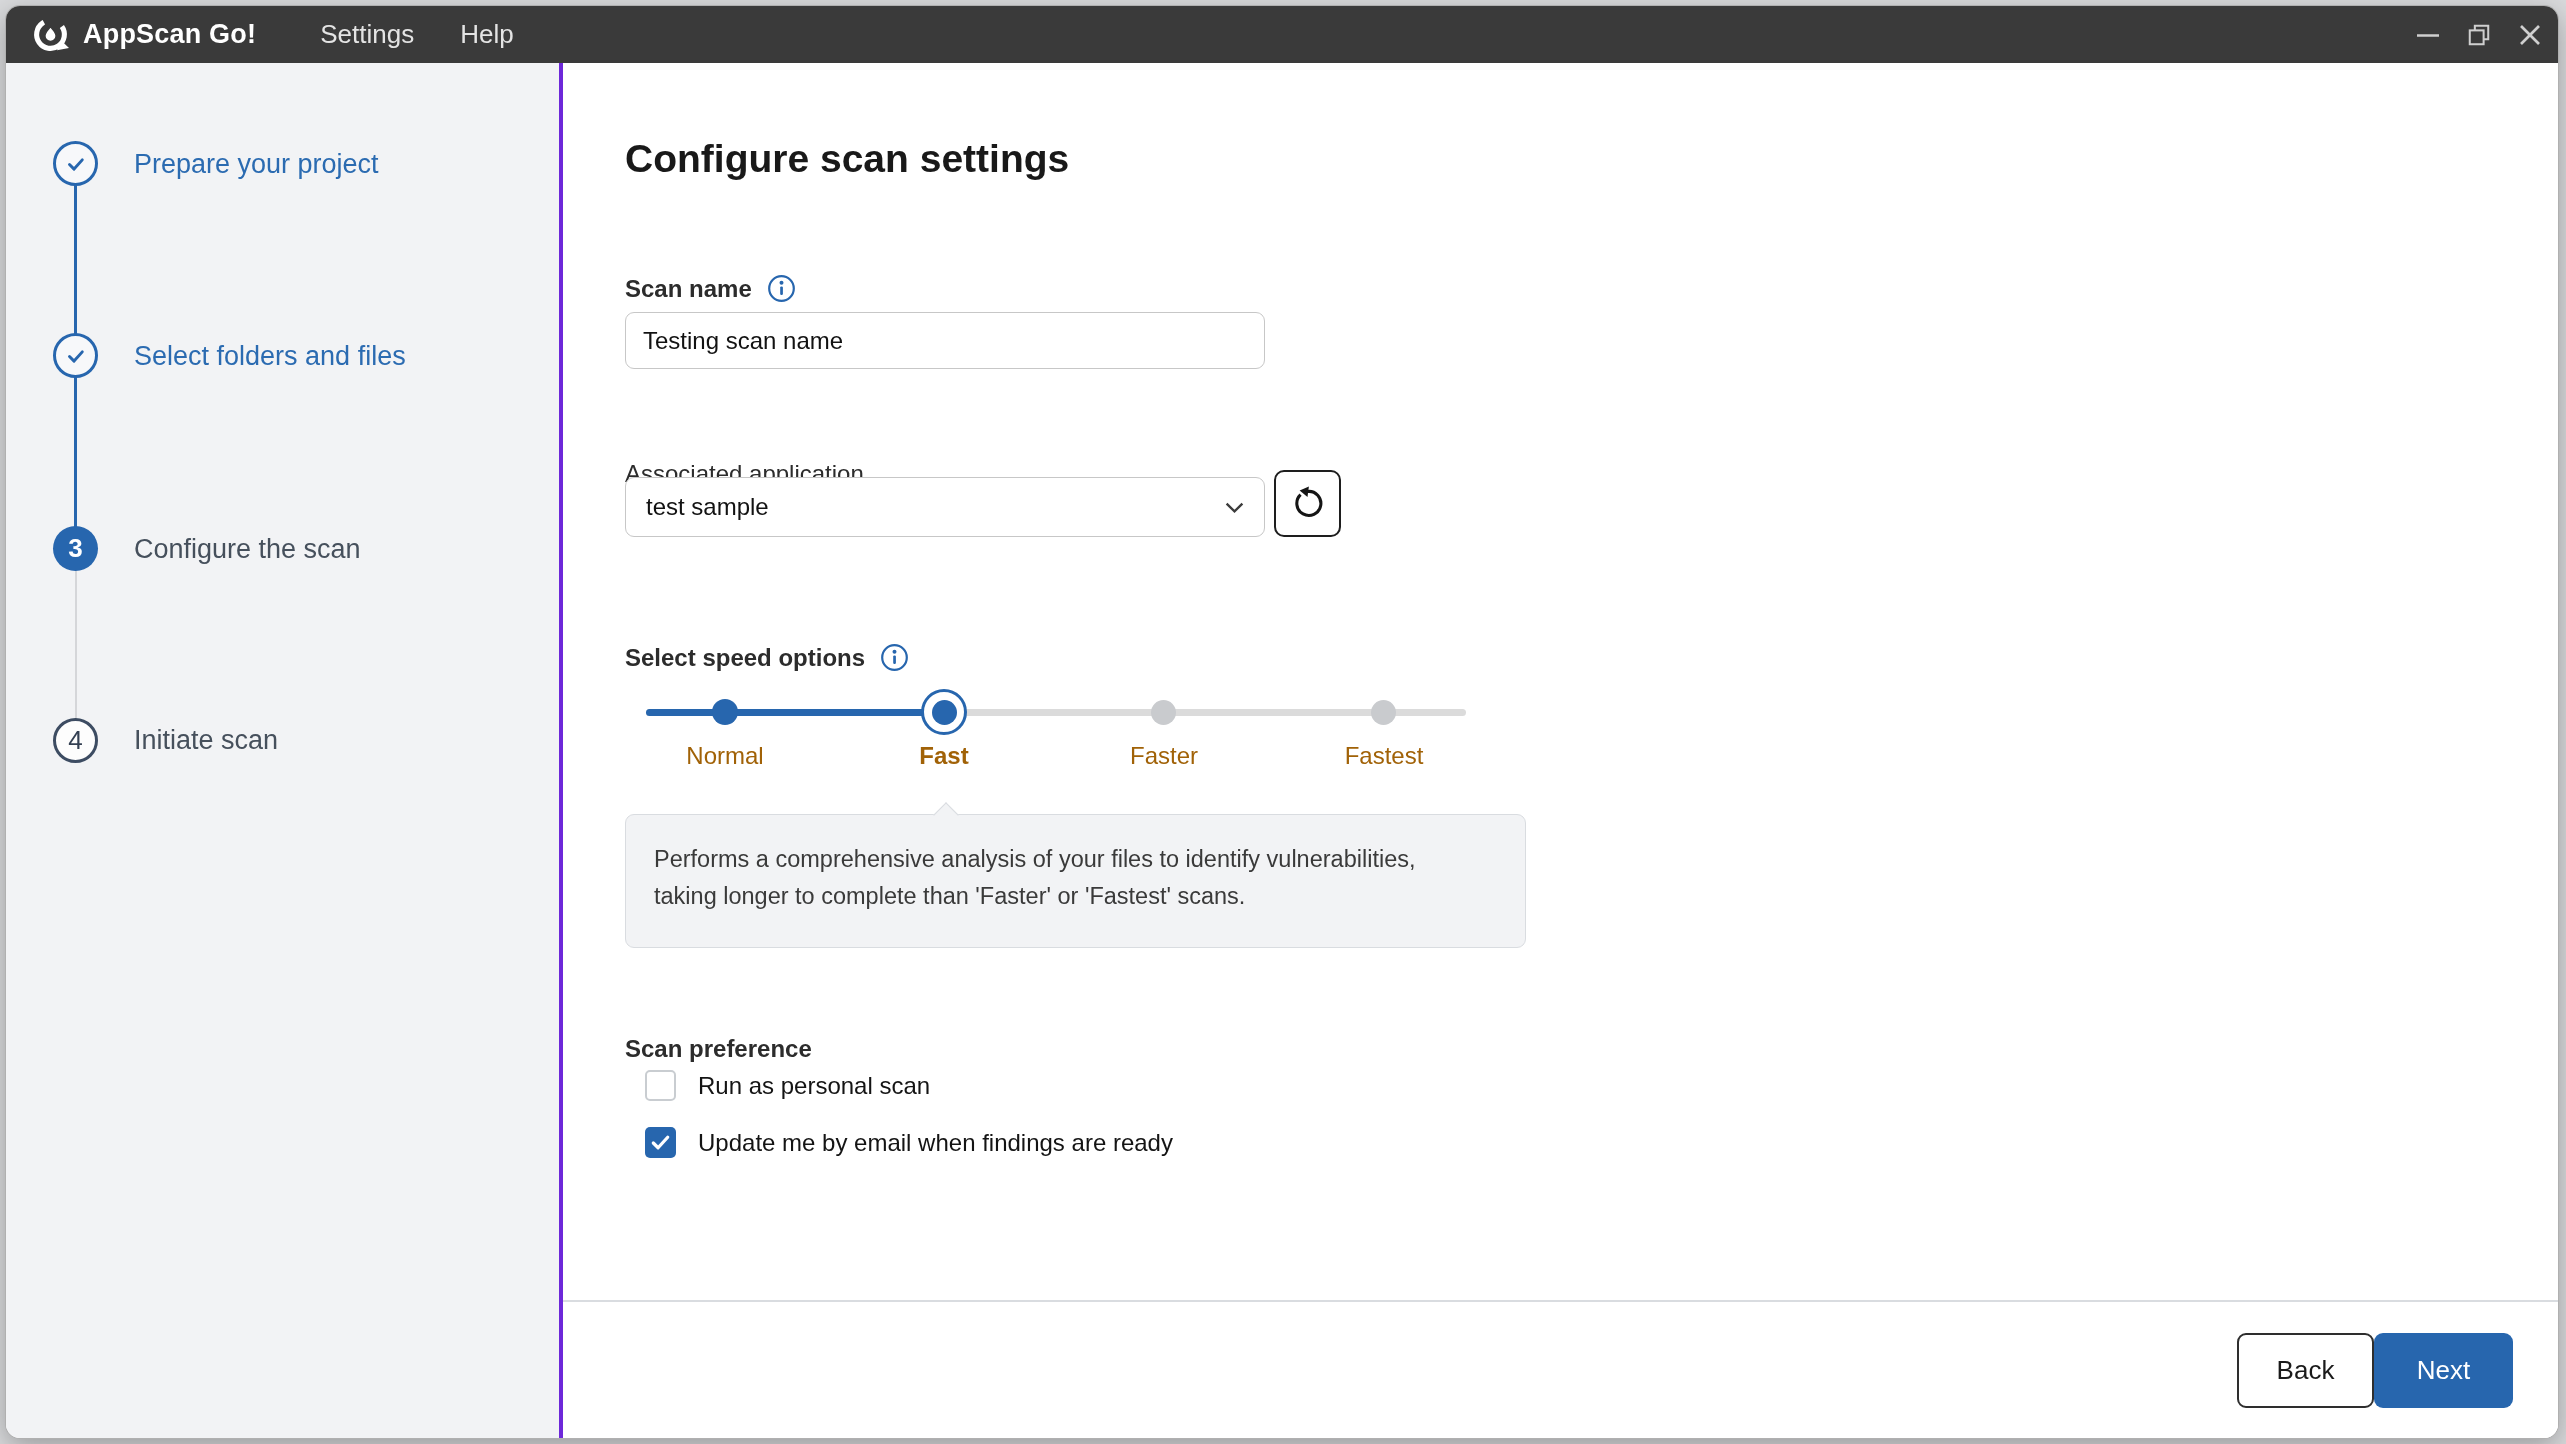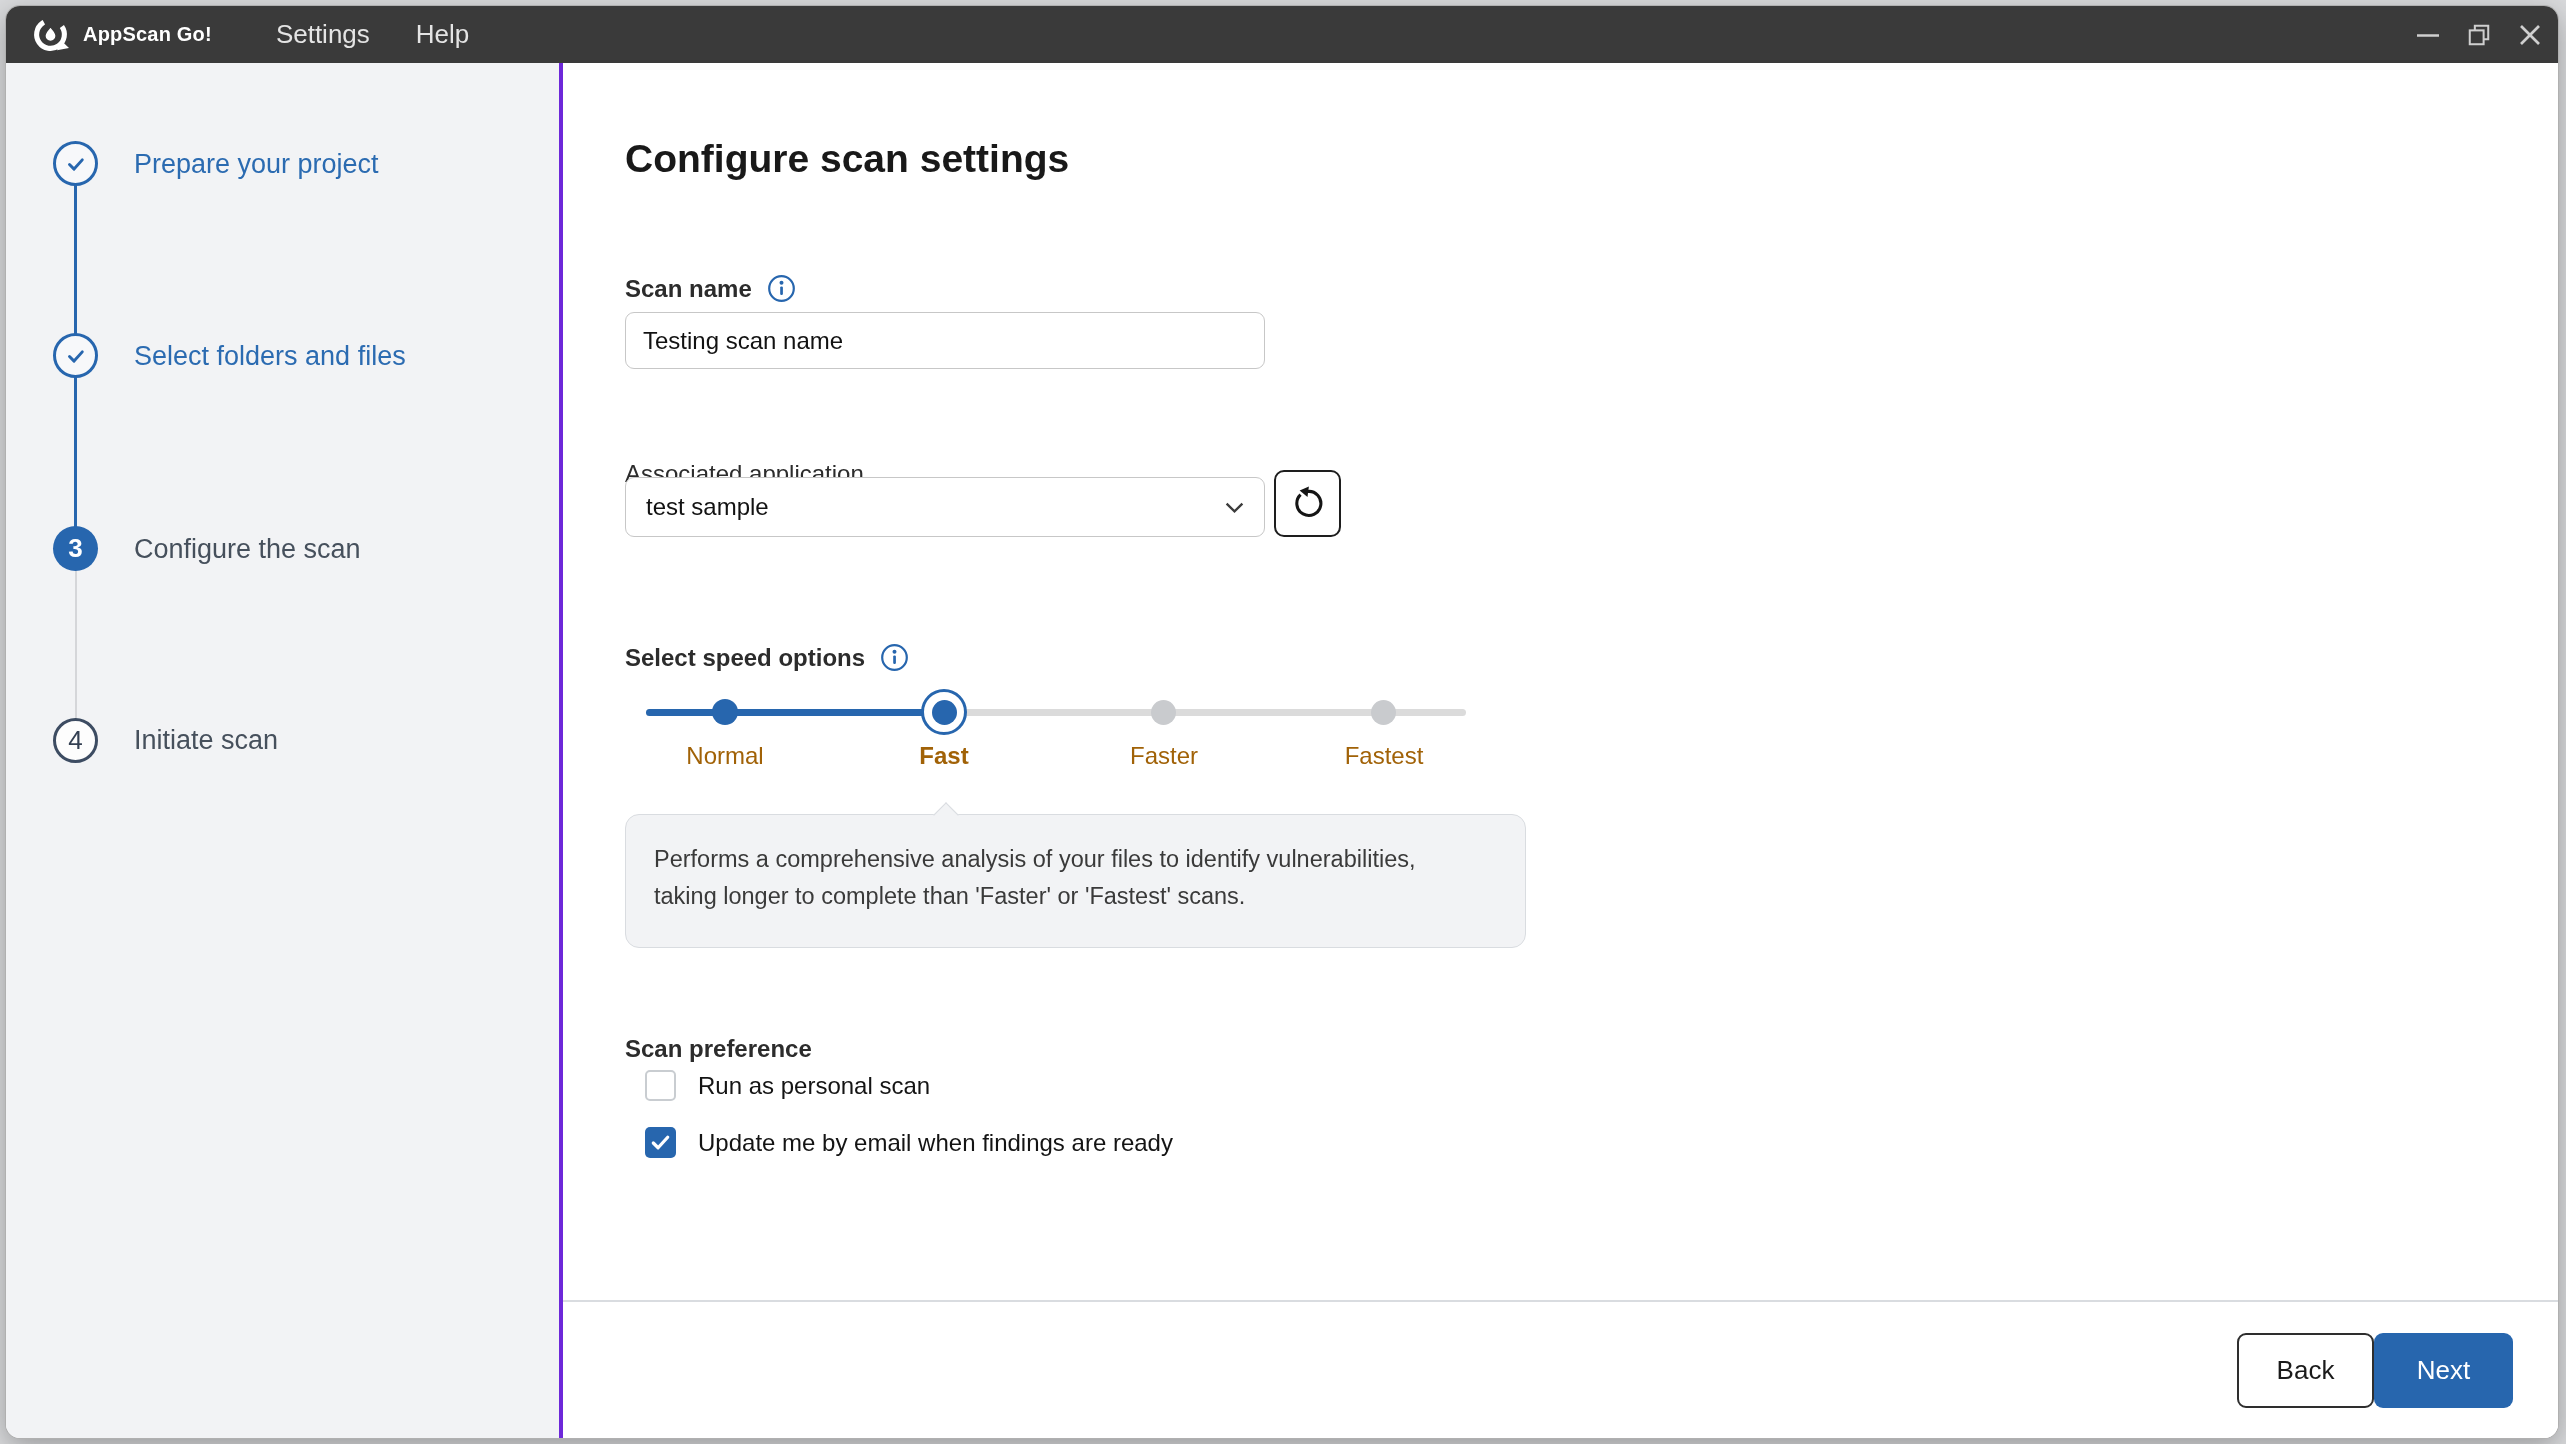--- a/index.html
+++ b/index.html
@@ -8,21 +8,21 @@
   .window {
     position:absolute; left:6px; top:6px; width:2552px; height:1432px;
     background:#fff; border-radius:14px; overflow:hidden;
     box-shadow:0 0 0 1px #b0b0b0, 0 8px 28px rgba(0,0,0,.30);
     display:flex; flex-direction:column;
   }
 
   
   .titlebar { flex:none; height:57px; background:#3a3a3a; display:flex; align-items:center; padding-left:26px; }
   .logo { width:37px; height:37px; margin-right:14px; flex:none; }
-  .app-title { color:#ffffff; font-size:20px; font-weight:bold; letter-spacing:.2px; }
+  .app-title { color:#ffffff; font-size:27px; font-weight:bold; letter-spacing:.2px; }
   .menubar { display:flex; margin-left:64px; gap:46px; }
   .menu-item { color:#e4e4e4; font-size:26px; cursor:default; }
   .win-controls { margin-left:auto; display:flex; align-items:center; gap:27px; padding-right:16px; }
   .win-btn { width:24px; height:24px; display:flex; align-items:center; justify-content:center; }
 
   
   .content { flex:1; display:flex; min-height:0; }
 
   
   .sidebar { flex:none; width:557px; background:#f2f3f5; border-right:4px solid #6d28d9; position:relative; }
@@ -74,21 +74,21 @@
   .dot { position:absolute; border-radius:50%; z-index:2; cursor:pointer; }
   .dot.filled { width:26px; height:26px; background:#2766ae; }
   .dot.sel { width:46px; height:46px; background:#fff; border:3.5px solid #2766ae; display:flex; align-items:center; justify-content:center; }
   .dot.sel .inner { width:25px; height:25px; border-radius:50%; background:#2766ae; }
   .dot.gray { width:25px; height:25px; background:#c9cbce; }
   .slider-label { position:absolute; top:679px; width:200px; text-align:center; font-size:24px; color:#a16207; }
   .slider-label.sel { font-weight:bold; }
 
   .tooltip {
     position:absolute; left:62px; top:751px; width:901px; height:134px;
-    background:#f2f3f5; border:1.5px solid #d9dce0; border-radius:14px;
+    background:#f2f3f5; border:1.5px solid #d9dce0; border-radius:9px;
     padding:26px 28px; font-size:23.5px; line-height:37px; color:#3a3a3a;
     white-space:pre-line;
   }
   .tooltip::before {
     content:""; position:absolute; left:311px; top:-9.5px; width:17px; height:17px;
     background:#f2f3f5; border-left:1.5px solid #d9dce0; border-top:1.5px solid #d9dce0;
     transform:rotate(45deg);
   }
 
   

